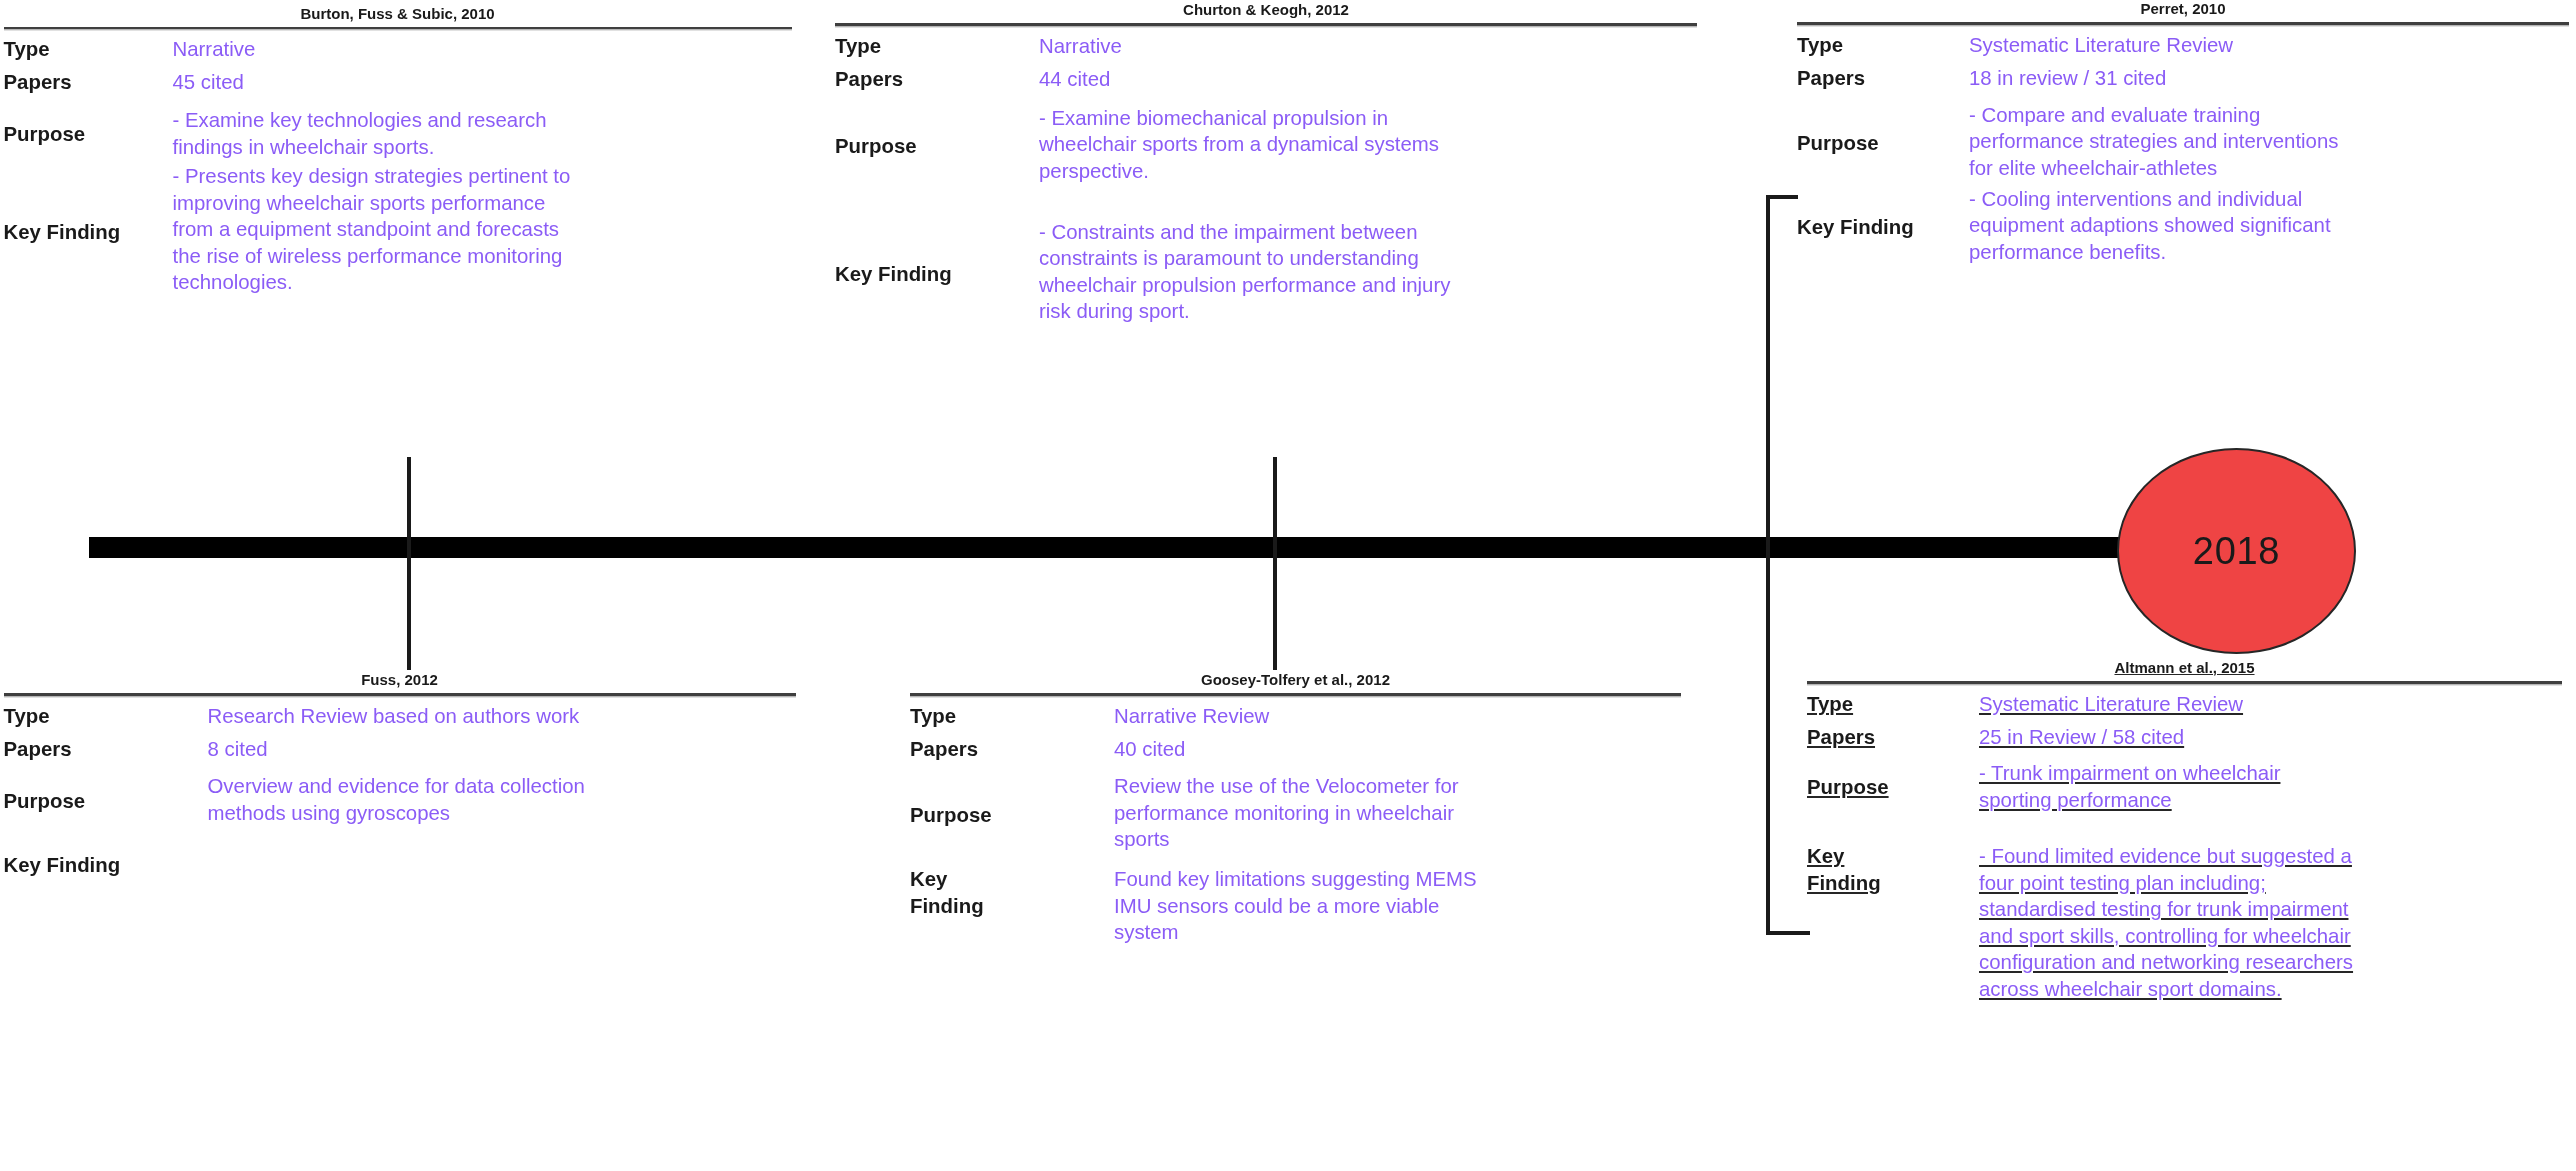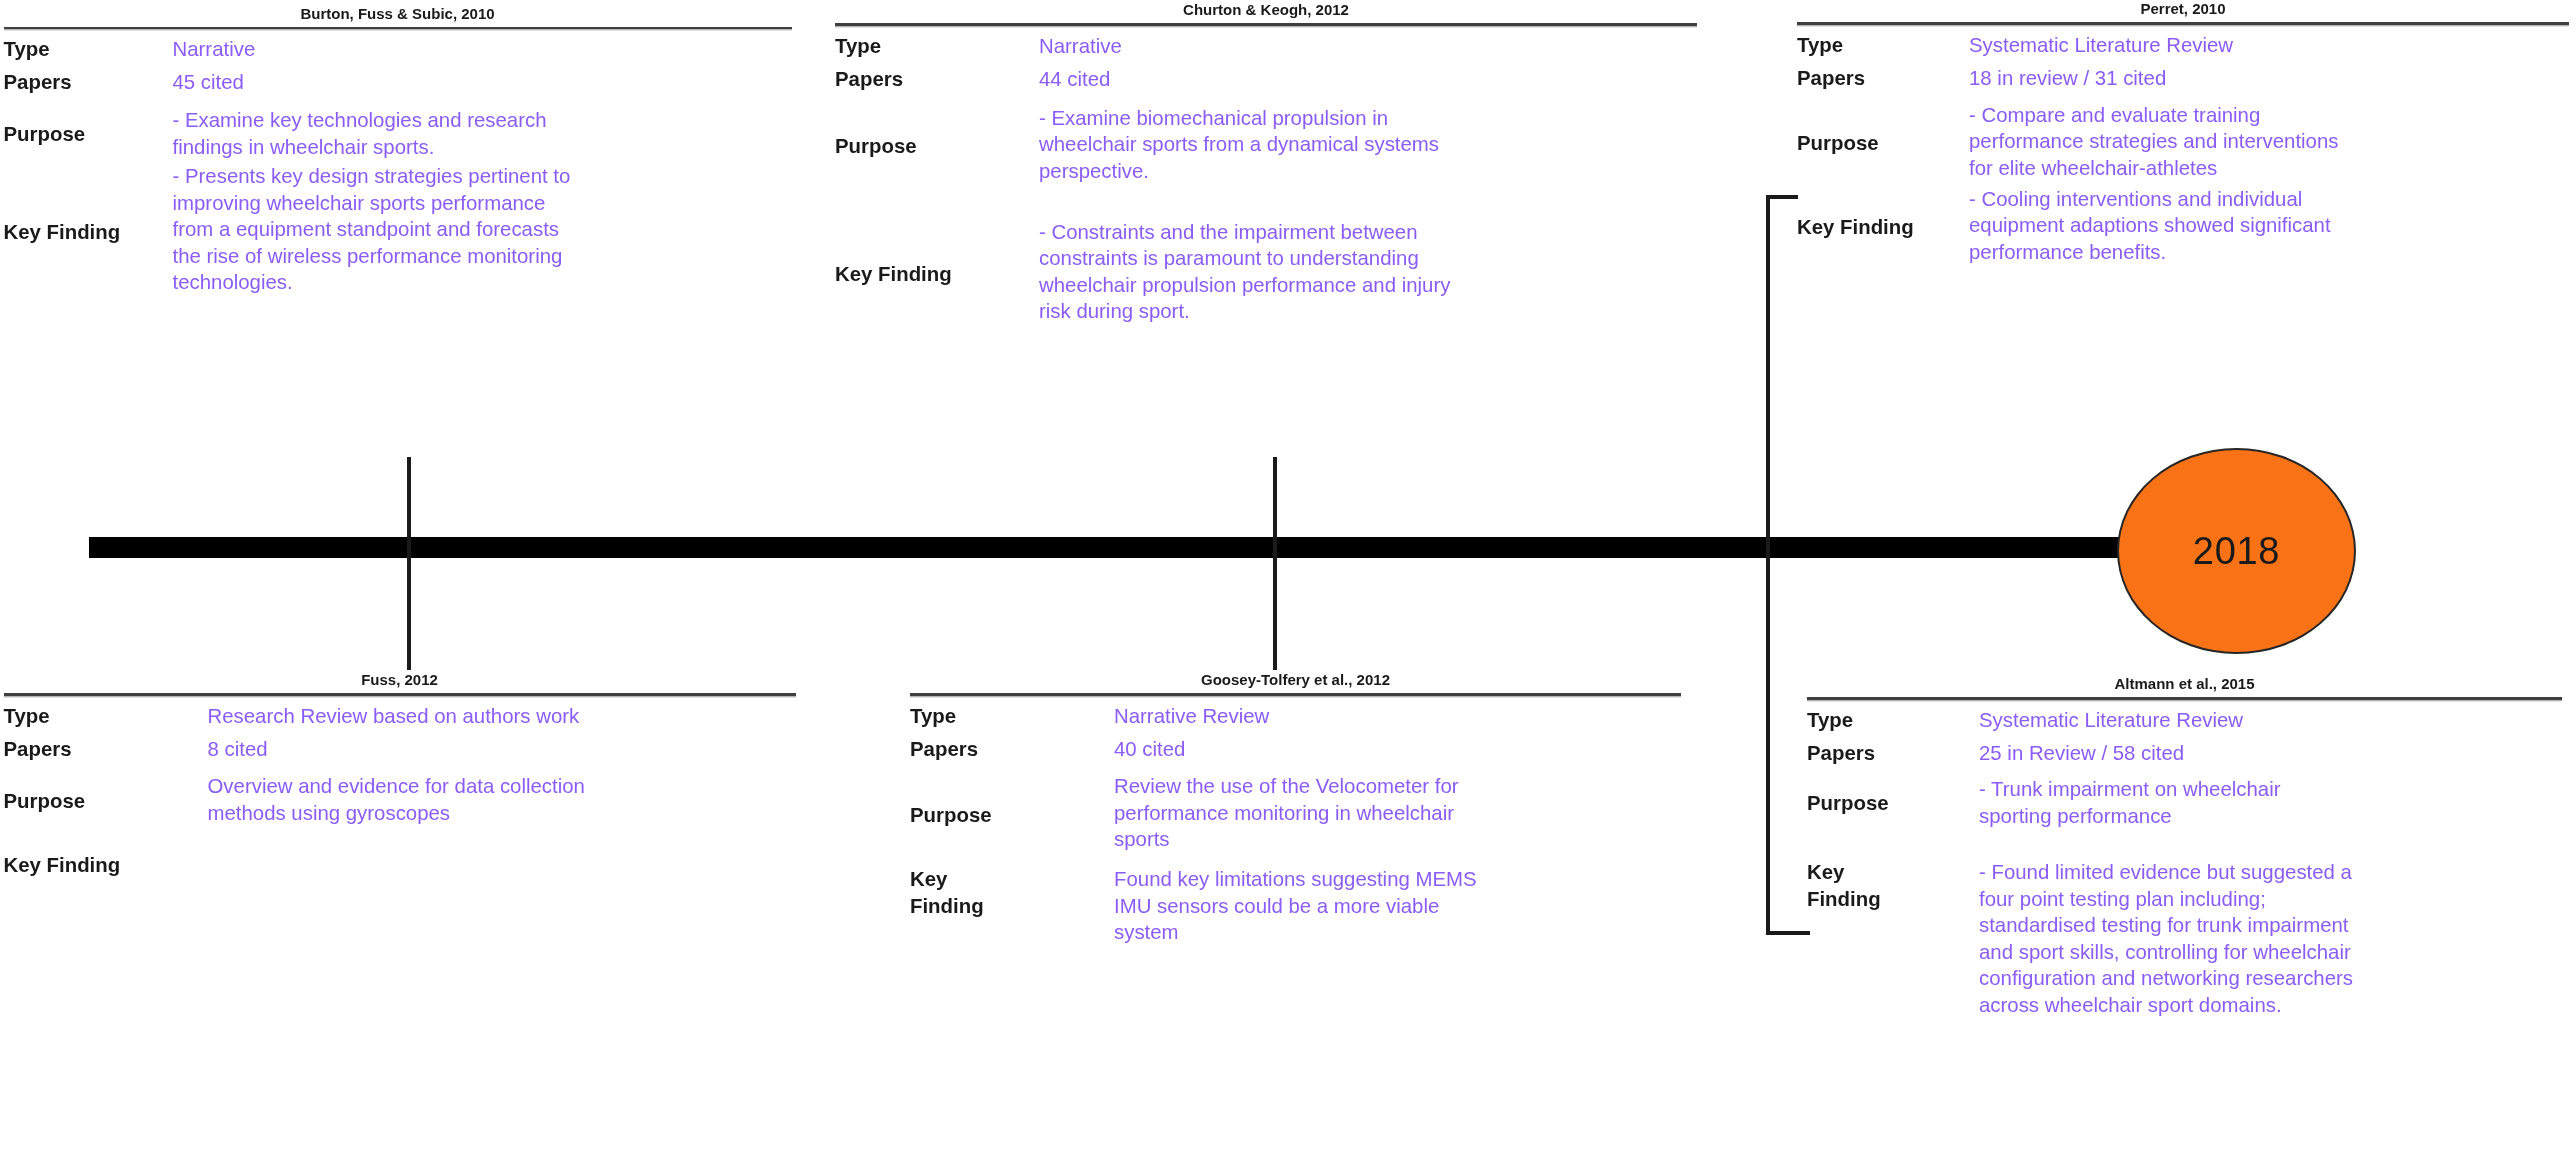--- a/index.html
+++ b/index.html
@@ -11,21 +11,21 @@
   }
 
   
   .spine{
     position:absolute;left:89px;top:537px;width:2038px;height:21px;
     background:#000000;
   }
   .node-circle{
     position:absolute;left:2117px;top:448px;width:239px;height:206px;
     border:2.1px solid #262626;border-radius:50%;
-    background:#f97316;
+    background:#ef4444;
     display:flex;align-items:center;justify-content:center;
     box-sizing:border-box;
   }
   .node-label{
     font-size:38px;font-weight:400;color:#1a1a1a;letter-spacing:0.7px;
     font-family:"Liberation Sans",sans-serif;
   }
 
   
   .vconn{position:absolute;width:3.5px;background:#1a1a1a;}
@@ -206,21 +206,21 @@
     <div class="row" style="margin-top:10px;">
       <div class="row-label" style="height:83px;white-space:pre-line;display:block;">Key
 Finding</div>
       <div class="row-value">Found key limitations suggesting MEMS
 IMU sensors could be a more viable
 system</div>
     </div>
   </div>
 </div>
 
-<div class="card c6" style="left:1807px;top:676px;width:755px;">
+<div class="card c6" style="left:1807px;top:660px;width:755px;text-decoration:underline;">
   <div class="card-title">Altmann et al., 2015</div>
   <div class="card-rule"></div>
   <div class="rows">
     <div class="row" style="margin-top:7px;">
       <div class="row-label">Type</div>
       <div class="row-value">Systematic Literature Review</div>
     </div>
     <div class="row" style="margin-top:6.3px;">
       <div class="row-label">Papers</div>
       <div class="row-value">25 in Review / 58 cited</div>

